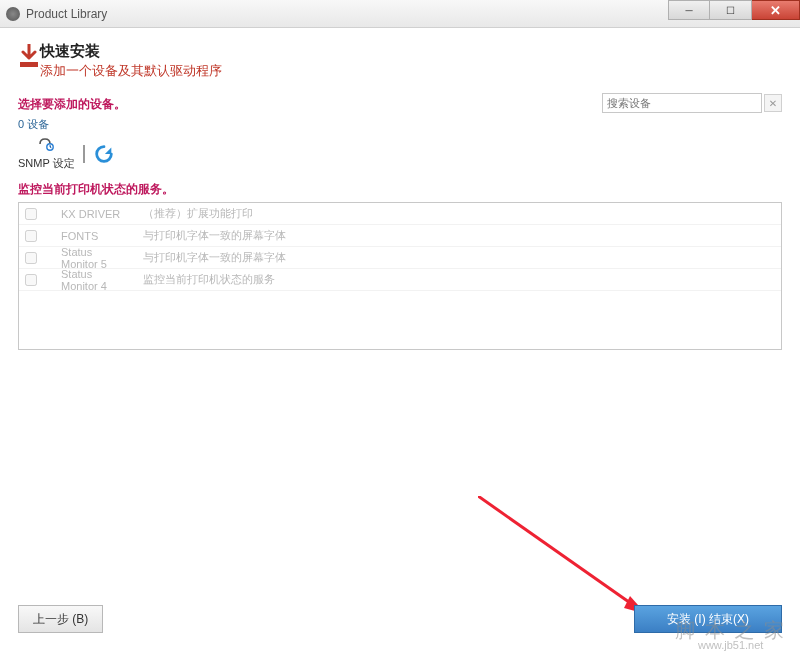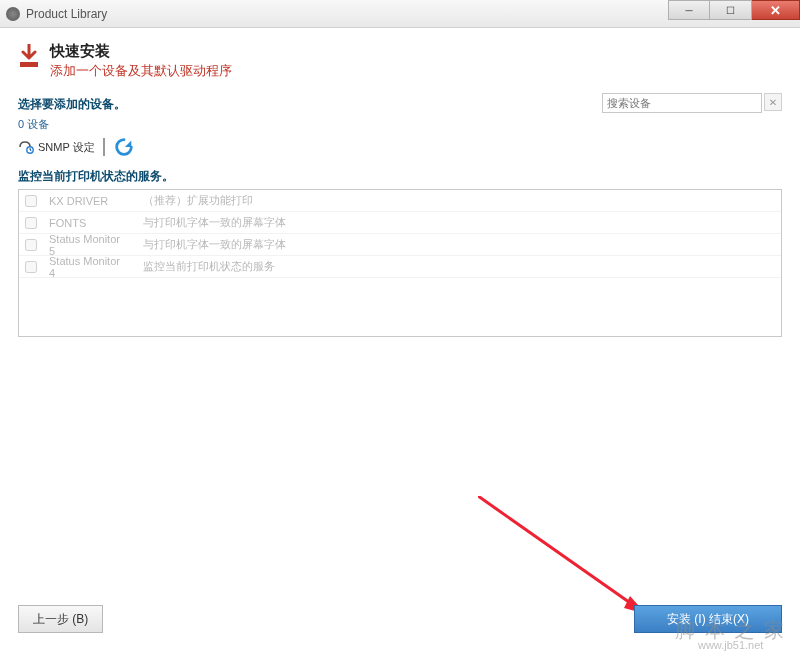--- a/index.html
+++ b/index.html
@@ -6,45 +6,45 @@
 body { background: #fff; width: 800px; height: 651px; overflow: hidden; position: relative; }
 .titlebar { height: 28px; background: linear-gradient(#f8f8f8,#e8e8e8); border-bottom: 1px solid #d0d0d0; display: flex; align-items: center; padding: 0 6px; position: relative; }
 .titlebar .app-icon { width: 14px; height: 14px; border-radius: 50%; background: radial-gradient(#888,#555); margin-right: 6px; }
 .titlebar .title { font-size: 12px; color: #555; }
 .win-controls { position: absolute; right: 0; top: 0; display: flex; }
 .win-btn { width: 42px; height: 20px; display: flex; align-items: center; justify-content: center; font-size: 10px; color: #333; }
 .win-btn.min { background: linear-gradient(#f0f0f0,#d8d8d8); border: 1px solid #b0b0b0; }
 .win-btn.max { background: linear-gradient(#f0f0f0,#d8d8d8); border: 1px solid #b0b0b0; border-left: none; }
 .win-btn.close { background: linear-gradient(#e97c6f,#c94436); border: 1px solid #a03020; border-left: none; color: #fff; font-size: 13px; font-weight: bold; width: 48px; }
 .content { padding: 14px 18px 0 18px; }
-.header-row { display: flex; align-items: flex-start; gap: 10px; }
+.header-row { display: flex; align-items: flex-start; }
 .dl-icon { width: 22px; display: flex; flex-direction: column; align-items: center; margin-top: 2px; }
 .dl-icon svg { display: block; }
 .head-text .h1 { font-size: 15px; font-weight: bold; color: #222; }
 .head-text .h2 { font-size: 13px; color: #c0392b; margin-top: 1px; }
-.section-label { font-size: 12px; font-weight: bold; margin-top: 16px; margin-bottom: 4px; color: #0c4a6e; }
-.search-wrap { float: right; margin-top: -24px; display: flex; }
+.section-label { font-size: 12px; font-weight: bold; margin-top: 16px; margin-bottom: 4px; color: #be185d; }
+.search-wrap { float: right; margin-top: -24px; display: flex; align-items: center; }
 .search-input { width: 160px; height: 20px; border: 1px solid #c8c8c8; font-size: 11px; padding: 0 4px; color: #999; }
 .search-clear { width: 18px; height: 18px; border: 1px solid #d0d0d0; margin-left: 2px; display: flex; align-items: center; justify-content: center; font-size: 10px; color: #999; background: #f4f4f4; }
 .table { border: 1px solid #c8c8c8; clear: both; }
 .thead { display: flex; background: linear-gradient(#fcfcfc,#ececec); border-bottom: 1px solid #d0d0d0; height: 20px; font-size: 11px; color: #333; }
 .th { padding: 2px 8px; border-right: 1px solid #d8d8d8; }
 .tbody1 { height: 160px; background: #fff; }
 .count-label { font-size: 11px; color: #2a6496; margin-top: 3px; }
 .row-under { display: flex; align-items: center; margin-top: 4px; justify-content: space-between; }
 .chk-line { display: flex; align-items: center; gap: 4px; font-size: 11px; color: #333; }
 .chk-line input { width: 12px; height: 12px; }
 .right-tools { display: flex; align-items: center; gap: 8px; }
-.snmp { display: flex; align-items: center; gap: 4px; font-size: 11px; color: #333; cursor: pointer; }
+.snmp { display: flex; align-items: center; gap: 4px; font-size: 11px; color: #333; cursor: pointer; flex-direction: column; }
 .snmp-icon { width: 16px; height: 16px; }
 .divider-v { width: 2px; height: 18px; background: #999; }
 .refresh-icon { width: 22px; height: 22px; cursor: pointer; }
 .tbody2 { background: #fff; }
 .frow { display: flex; align-items: center; height: 22px; font-size: 11px; color: #b8b8b8; border-bottom: 1px solid #f2f2f2; }
-.frow .fc { padding: 0 8px 0 6px; display: flex; align-items: center; gap: 12px; }
+.frow .fc { padding: 0 8px 0 6px; display: flex; align-items: center; gap: 24px; }
 .frow input { width: 12px; height: 12px; }
 .tbody2-pad { height: 58px; }
 .footer { position: absolute; left: 18px; right: 18px; bottom: 18px; display: flex; justify-content: space-between; align-items: center; }
 .btn { height: 28px; padding: 0 14px; font-size: 12px; border: 1px solid #b8b8b8; background: linear-gradient(#f8f8f8,#e4e4e4); color: #333; cursor: pointer; }
 .btn.primary { background: linear-gradient(#5aa3e0,#3b7fc4); color: #fff; border-color: #2e6ba8; padding: 0 32px; }
 .arrow { position: absolute; left: 478px; top: 496px; pointer-events: none; }
 .watermark { position: absolute; right: 14px; bottom: 0; font-family: "KaiTi","STKaiti",serif; font-size: 20px; color: rgba(140,140,140,0.55); text-align: center; line-height: 1; letter-spacing: 2px; }
 .watermark .url { font-size: 11px; font-family: Arial; letter-spacing: 0; color: rgba(150,150,150,0.6); }
 </style>
 </head>

